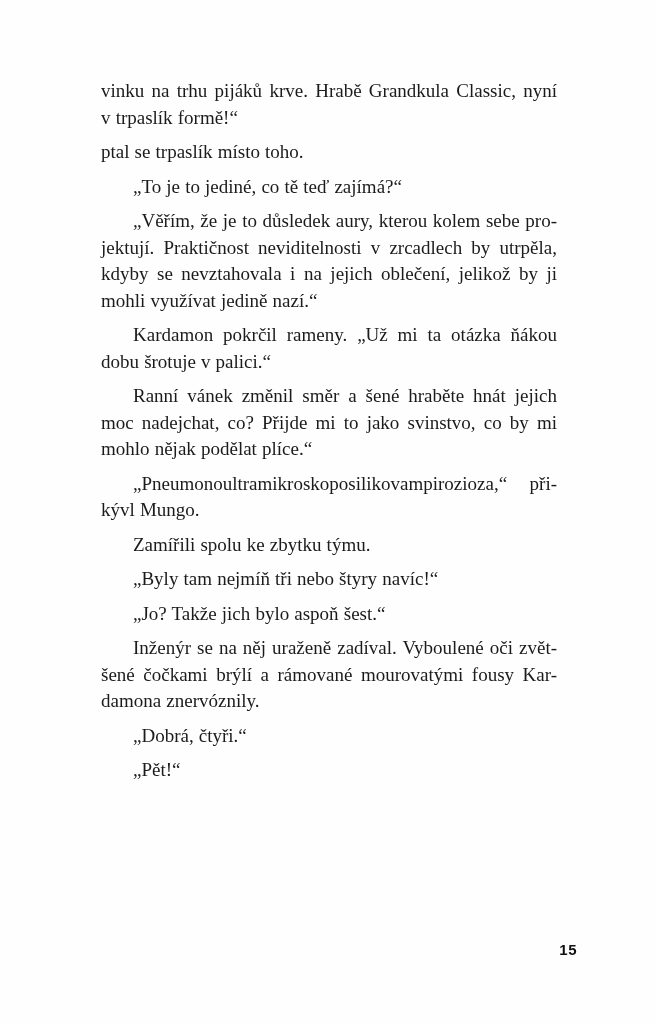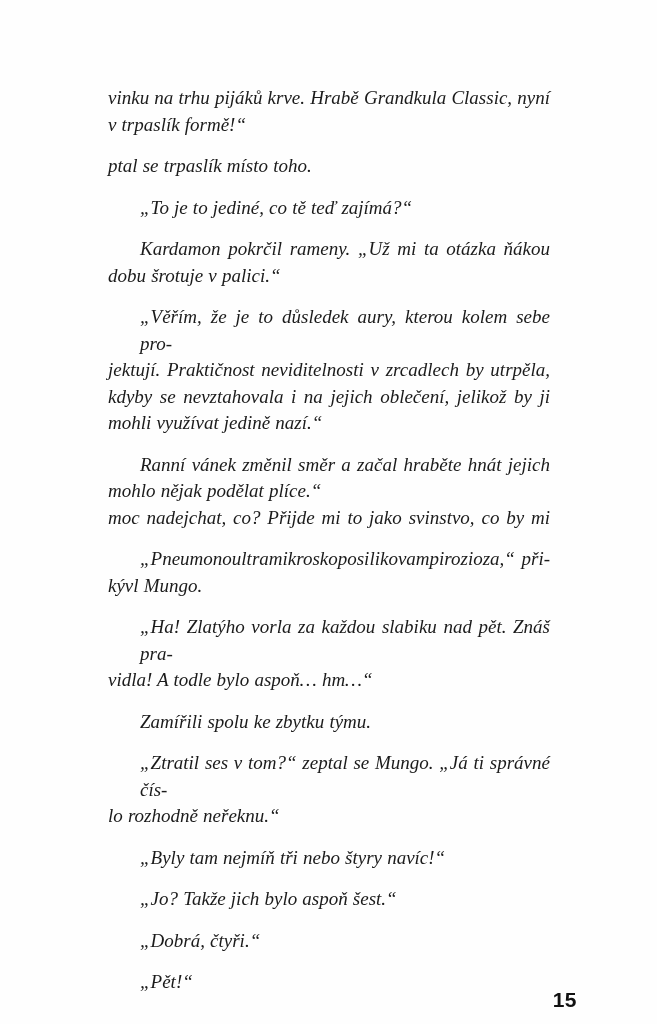--- a/index.html
+++ b/index.html
@@ -22,97 +22,92 @@
   }
   .text-block {
     position: absolute;
     left: 93px;
     top: 70px;
     width: 472px;
     font-size: 19px;
     line-height: 26.5px;
   }
   .para {
-    margin: 15px;
+    margin: 8px;
     padding: 0;
-    font-style: italic;
   }
   .line {
     text-align: justify;
     text-align-last: justify;
     word-spacing: 0.02em;
   }
   .line.last {
     text-align-last: left;
   }
   .line.indent {
     padding-left: 32px;
   }
   .folio {
     position: absolute;
     top: 941px;
     right: 80px;
     font-family: "Liberation Sans", "DejaVu Sans", sans-serif;
     font-weight: bold;
-    font-size: 21px;
+    font-size: 15px;
     letter-spacing: 0.5px;
     color: #111111;
-    margin-top: 47px;
   }
 </style>
 </head>
 <body>
 
 <main class="book-page">
   <section class="text-block">
       <div class="para">
         <div class="line">vinku na trhu pijáků krve. Hrabě Grandkula Classic, nyní</div>
         <div class="line last">v trpaslík formě!“</div>
       </div>
       <div class="para">
         <div class="line last">ptal se trpaslík místo toho.</div>
       </div>
       <div class="para">
         <div class="line last indent">„To je to jediné, co tě teď zajímá?“</div>
       </div>
       <div class="para">
-        <div class="line indent">Kardamon pokrčil rameny. „Už mi ta otázka ňákou</div>
-        <div class="line last">dobu šrotuje v palici.“</div>
-      </div>
-      <div class="para">
         <div class="line indent">„Věřím, že je to důsledek aury, kterou kolem sebe pro-</div>
         <div class="line">jektují. Praktičnost neviditelnosti v zrcadlech by utrpěla,</div>
         <div class="line">kdyby se nevztahovala i na jejich oblečení, jelikož by ji</div>
         <div class="line last">mohli využívat jedině nazí.“</div>
       </div>
       <div class="para">
-        <div class="line indent">Ranní vánek změnil směr a začal hraběte hnát jejich</div>
+        <div class="line indent">Kardamon pokrčil rameny. „Už mi ta otázka ňákou</div>
+        <div class="line last">dobu šrotuje v palici.“</div>
+      </div>
+      <div class="para">
+        <div class="line indent">Ranní vánek změnil směr a šené hraběte hnát jejich</div>
+        <div class="line">moc nadejchat, co? Přijde mi to jako svinstvo, co by mi</div>
         <div class="line last">mohlo nějak podělat plíce.“</div>
-        <div class="line">moc nadejchat, co? Přijde mi to jako svinstvo, co by mi</div>
       </div>
       <div class="para">
         <div class="line indent">„Pneumonoultramikroskoposilikovampirozioza,“ při-</div>
         <div class="line last">kývl Mungo.</div>
       </div>
       <div class="para">
-        <div class="line indent">„Ha! Zlatýho vorla za každou slabiku nad pět. Znáš pra-</div>
-        <div class="line last">vidla! A todle bylo aspoň… hm…“</div>
-      </div>
-      <div class="para">
         <div class="line last indent">Zamířili spolu ke zbytku týmu.</div>
-      </div>
-      <div class="para">
-        <div class="line indent">„Ztratil ses v tom?“ zeptal se Mungo. „Já ti správné čís-</div>
-        <div class="line last">lo rozhodně neřeknu.“</div>
       </div>
       <div class="para">
         <div class="line last indent">„Byly tam nejmíň tři nebo štyry navíc!“</div>
       </div>
       <div class="para">
         <div class="line last indent">„Jo? Takže jich bylo aspoň šest.“</div>
+      </div>
+      <div class="para">
+        <div class="line indent">Inženýr se na něj uraženě zadíval. Vyboulené oči zvět-</div>
+        <div class="line">šené čočkami brýlí a rámované mourovatými fousy Kar-</div>
+        <div class="line last">damona znervóznily.</div>
       </div>
       <div class="para">
         <div class="line last indent">„Dobrá, čtyři.“</div>
       </div>
       <div class="para">
         <div class="line last indent">„Pět!“</div>
       </div>
     </section>
   <div class="folio">15</div>
 </main>

